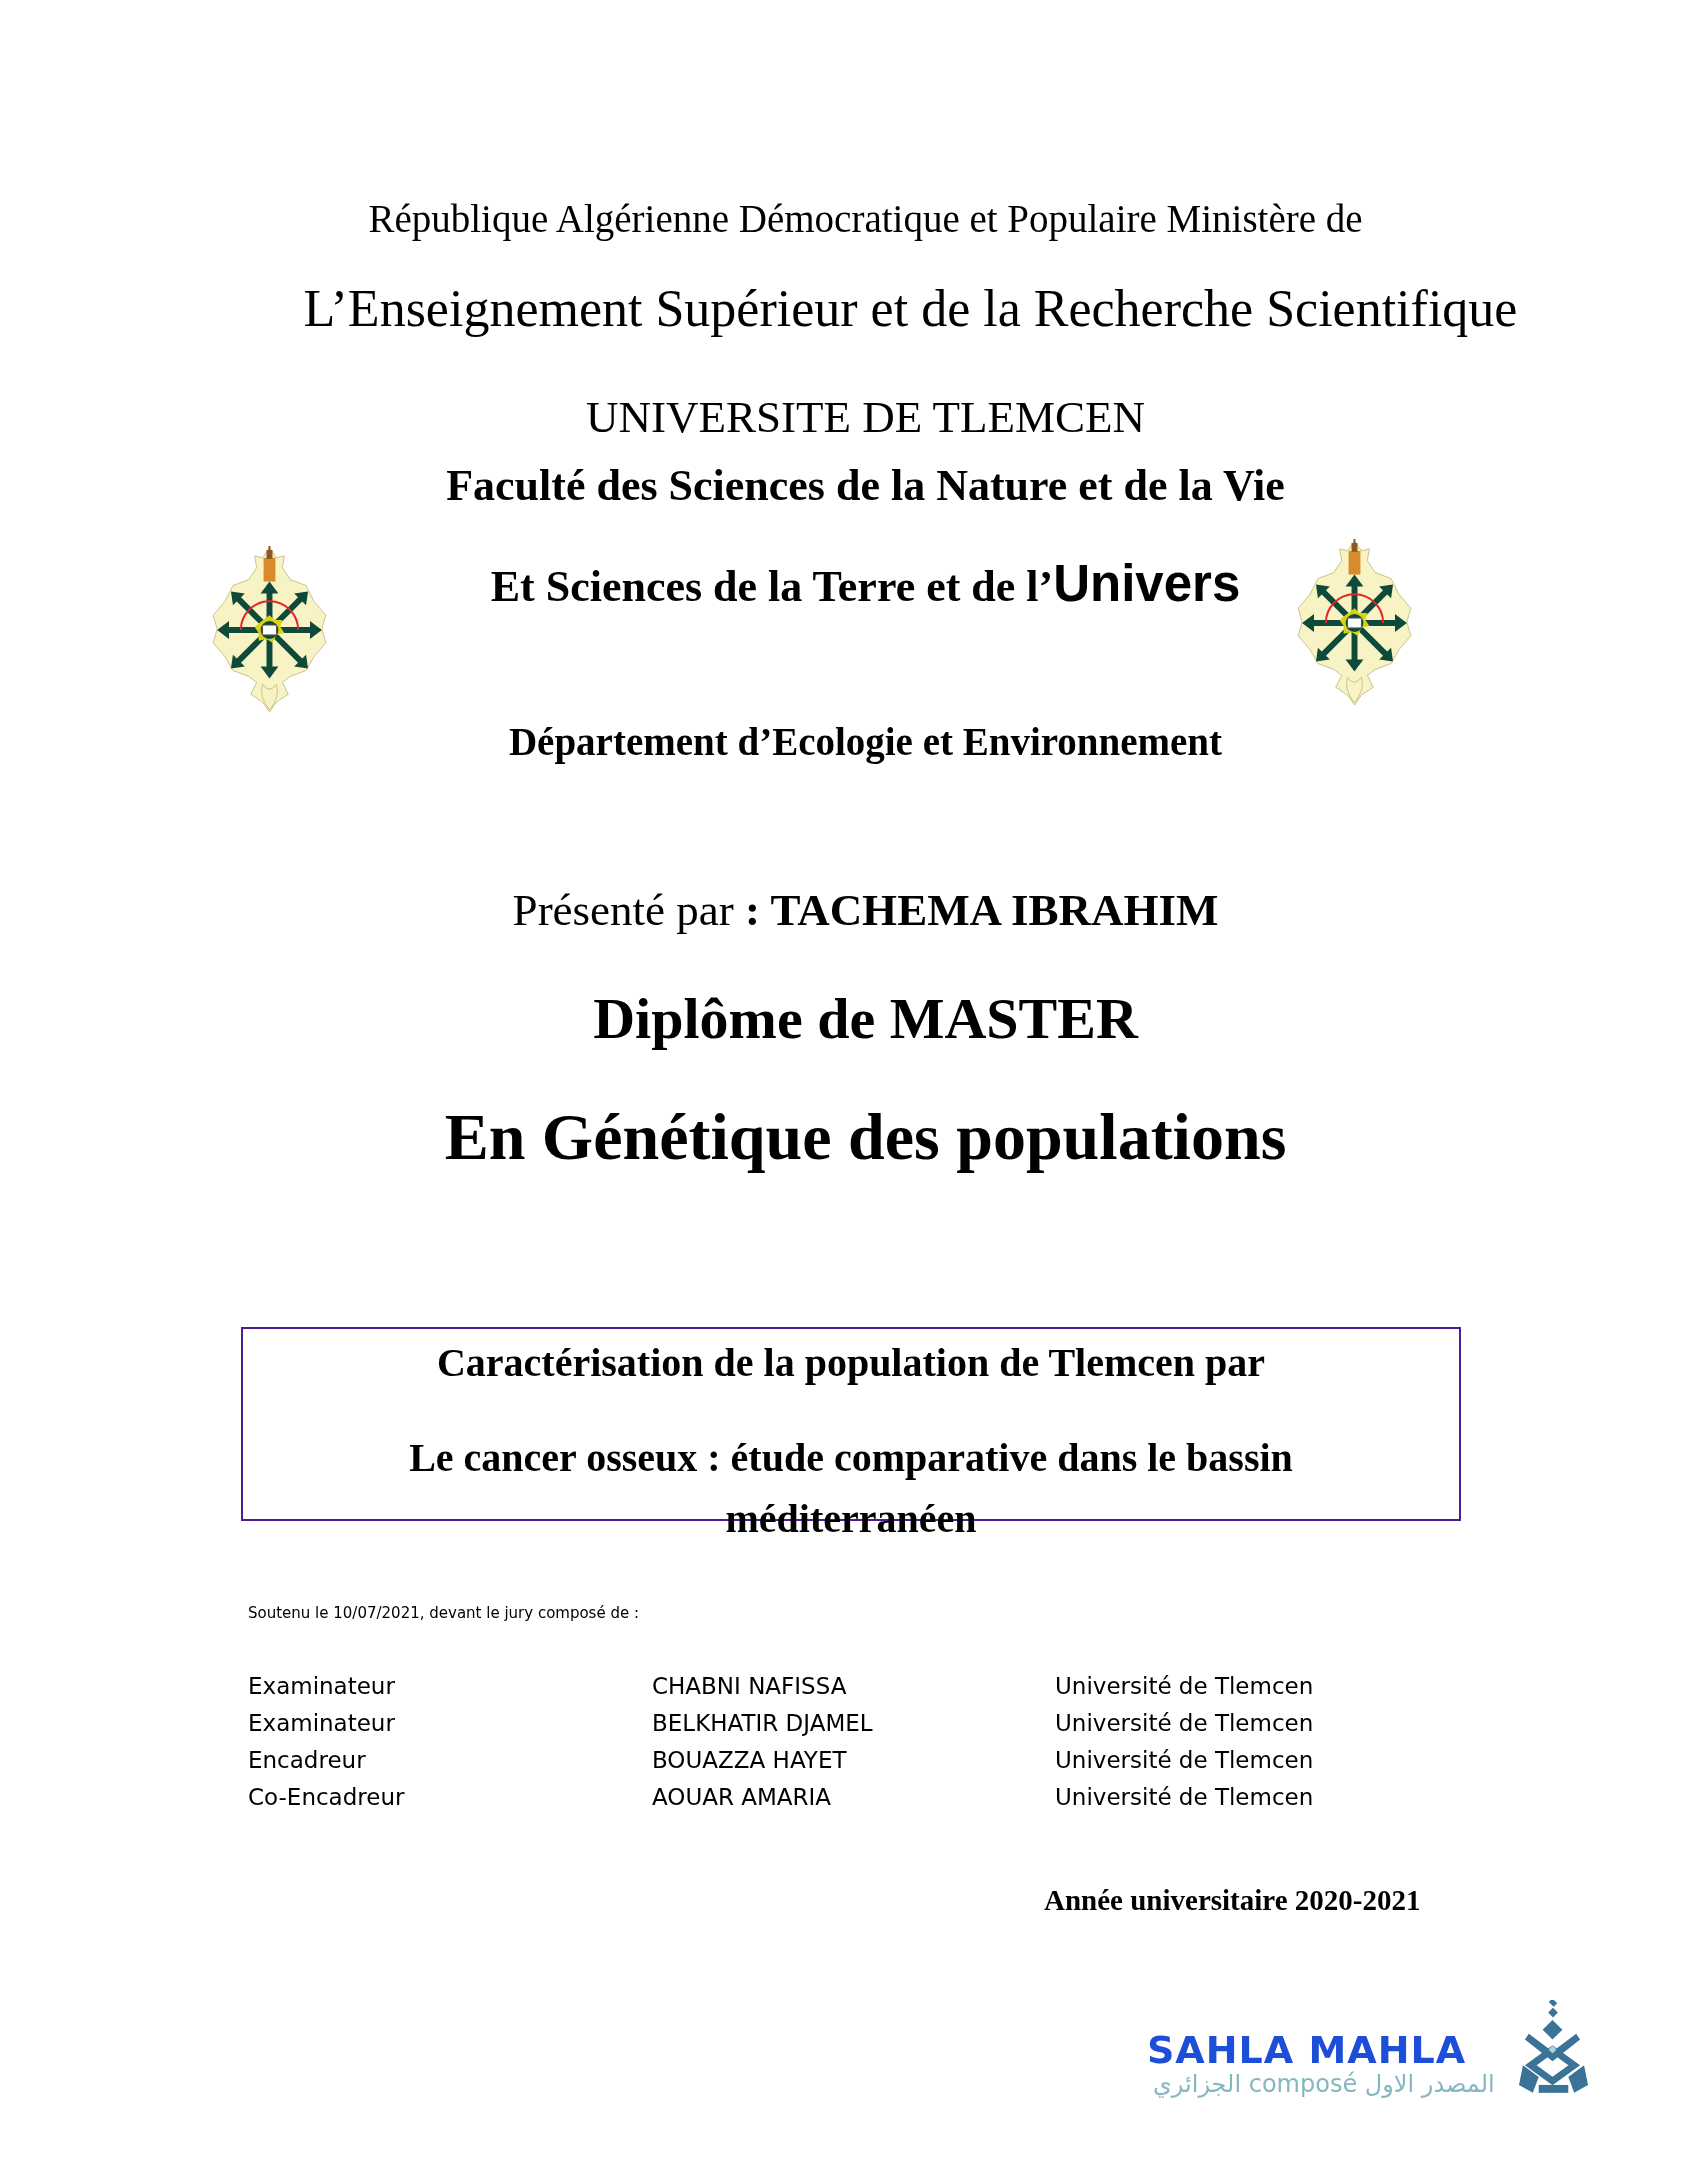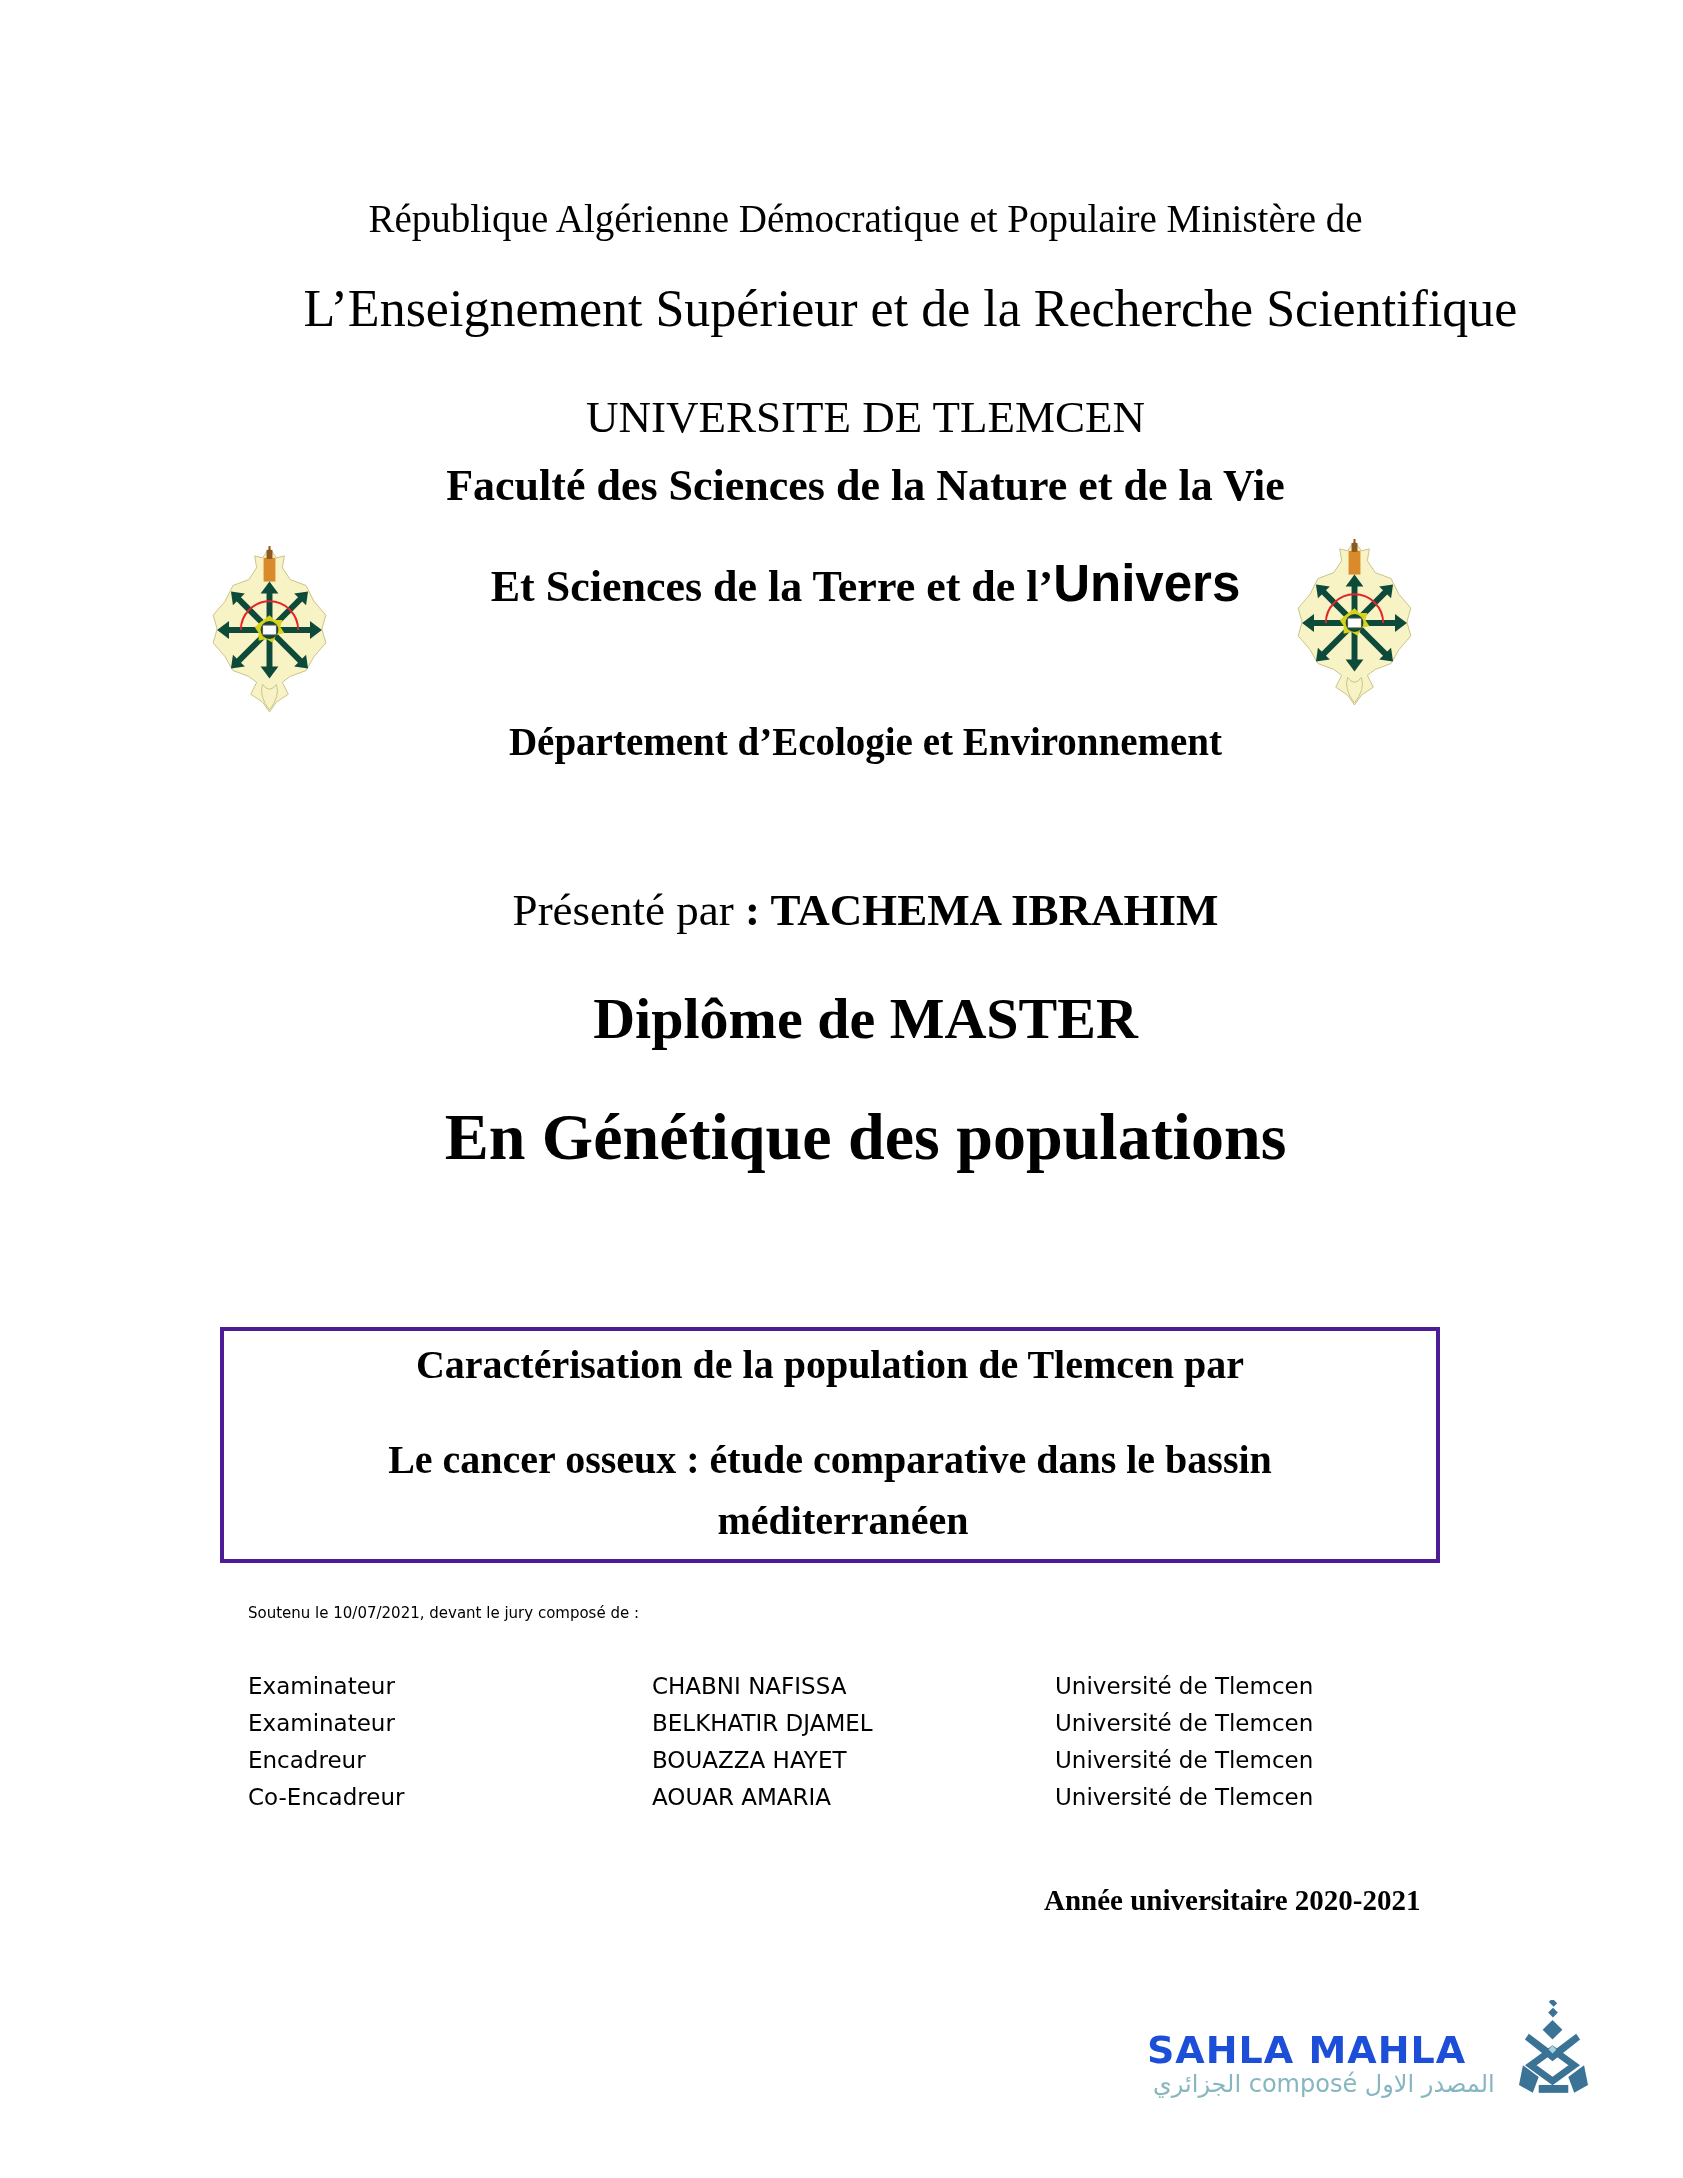--- a/index.html
+++ b/index.html
@@ -19,27 +19,27 @@
     .l7 { top: 884px; font-size: 45px; }
     .l7 .name { font-weight: bold; }
     .l8 { top: 985px; font-size: 58px; font-weight: bold; }
     .l9 { top: 1099px; font-size: 66px; font-weight: bold; }
 
     .logo { position: absolute; width: 117px; height: 166px; }
     .logo-left { left: 211px; top: 546px; }
     .logo-right { left: 1296px; top: 539px; }
 
     .title-box {
-      position: absolute; left: 220px; top: 1327px; width: 1220px; height: 236px;
-      border: 4px solid #4c1d95; box-sizing: border-box;
+      position: absolute; left: 241px; top: 1327px; width: 1220px; height: 194px;
+      border: 2px solid #4c1d95; box-sizing: border-box;
     }
     .tb-line { position: absolute; left: 0; width: 100%; text-align: center; font-weight: bold; font-size: 40px; white-space: nowrap; }
     .tb1 { top: 10px; }
     .tb2 { top: 105px; }
-    .tb3 { top: 166px; margin-left: 13px; }
+    .tb3 { top: 166px; }
 
     .defense { position: absolute; left: 248px; top: 1604px; font-size: 15px; white-space: nowrap; }
     .jury { position: absolute; left: 248px; top: 1673px; width: 1188px; }
     .jury-row { position: relative; height: 37px; font-size: 23px; white-space: nowrap; }
     .jury-row span { position: absolute; top: 0; }
     .c1 { left: 0; }
     .c2 { left: 404px; }
     .c3 { left: 807px; }
 
     .year { position: absolute; left: 1020px; top: 1884px; font-size: 29px; font-weight: bold; white-space: nowrap; }

